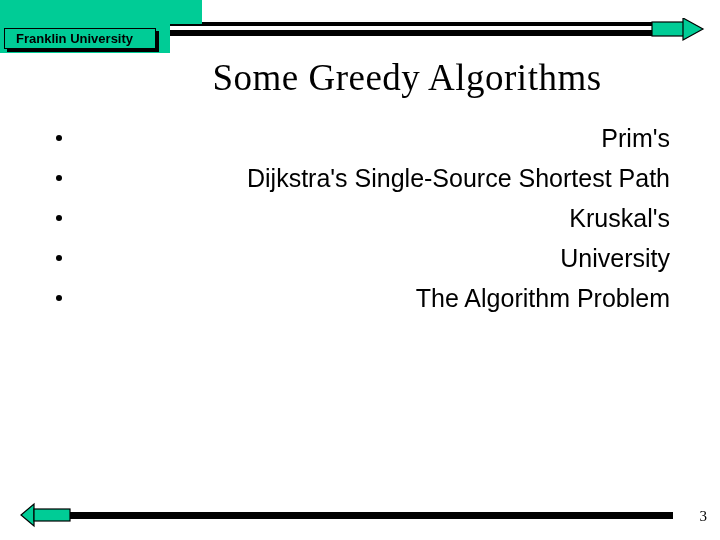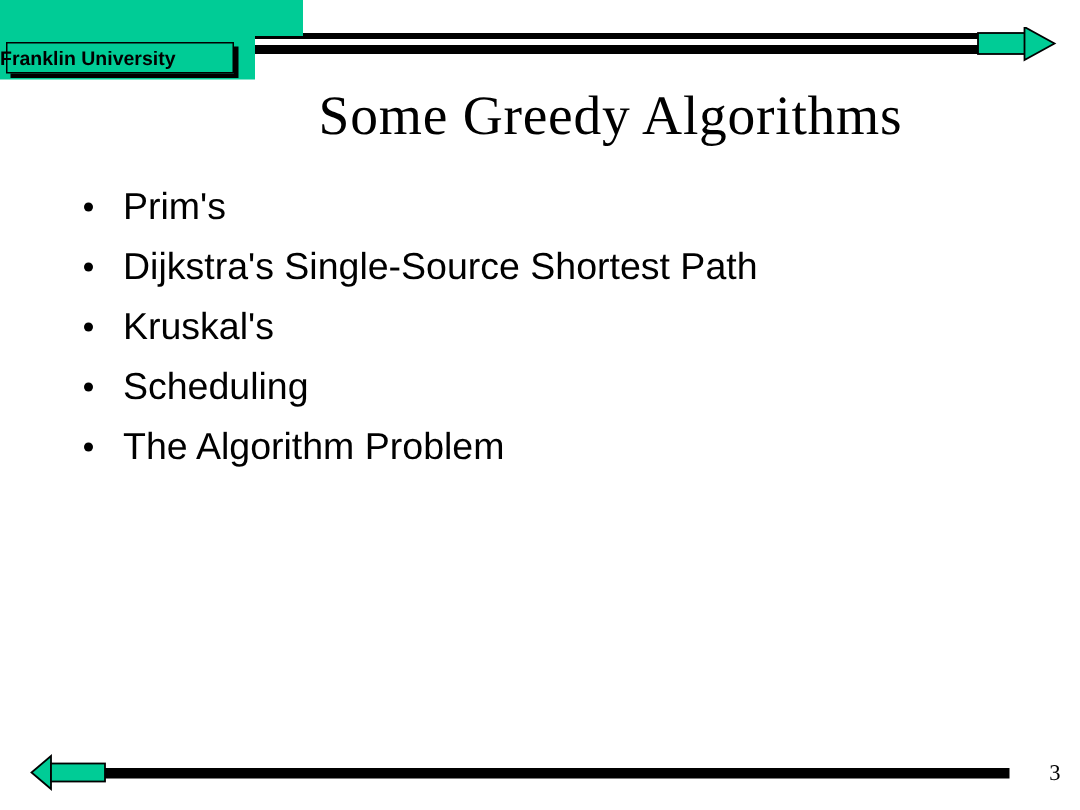--- a/index.html
+++ b/index.html
@@ -68,21 +68,21 @@
     position: absolute;
     left: 7px;
     top: 31px;
     width: 152px;
     height: 21px;
     background: #000000;
     z-index: 4;
   }
   .univ-text {
     position: absolute;
-    left: 0;
+    left: 16px;
     top: 31px;
     font-family: "Liberation Sans", sans-serif;
     font-size: 13px;
     font-weight: bold;
     color: #000000;
     white-space: nowrap;
     z-index: 7;
   }
 
   
@@ -112,20 +112,21 @@
 
   
   .bullet-list {
     position: absolute;
     left: 50px;
     top: 118px;
     width: 620px;
     margin: 0;
     padding: 0;
     list-style: none;
+    text-align: right;
   }
   .bullet-item {
     position: relative;
     height: 40px;
     line-height: 40px;
     padding-left: 32px;
     font-family: "Liberation Sans", sans-serif;
     font-size: 25px;
     color: #000000;
     white-space: nowrap;
@@ -194,21 +195,21 @@
     <li class="bullet-item">
       <span class="bullet-dot"></span>
       <span>Dijkstra's Single-Source Shortest Path</span>
     </li>
     <li class="bullet-item">
       <span class="bullet-dot"></span>
       <span>Kruskal's</span>
     </li>
     <li class="bullet-item">
       <span class="bullet-dot"></span>
-      <span>Scheduling</span>
+      <span>University</span>
     </li>
     <li class="bullet-item">
       <span class="bullet-dot"></span>
       <span>The Algorithm Problem</span>
     </li>
   </ul>
 
   <svg class="bottom-arrow" viewBox="0 0 720 34" preserveAspectRatio="none">
 
     <polygon points="34,6 34,28 21,17" fill="#00cc96" stroke="#000000" stroke-width="1.2" stroke-linejoin="miter"></polygon>

